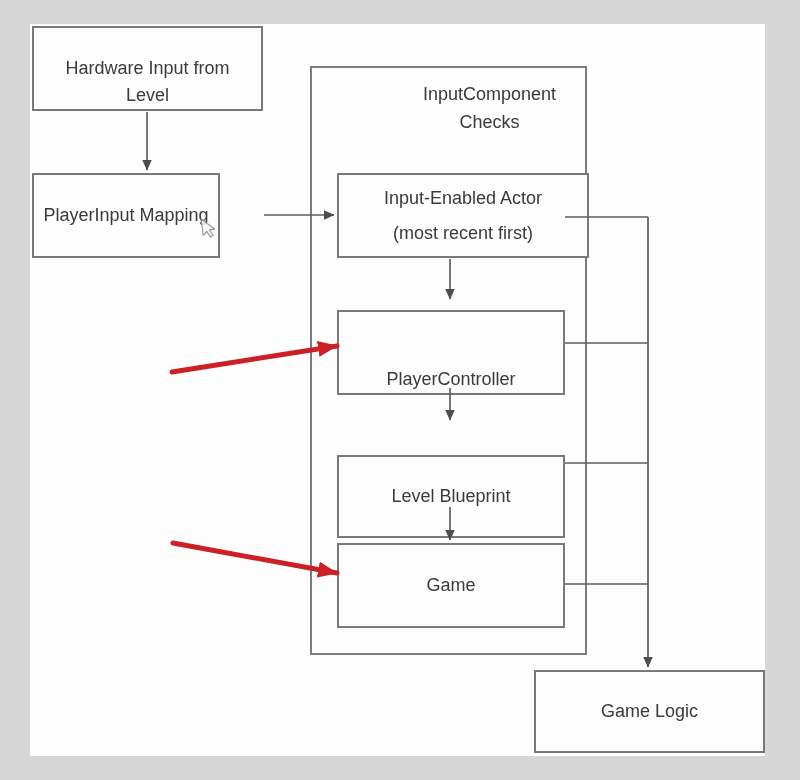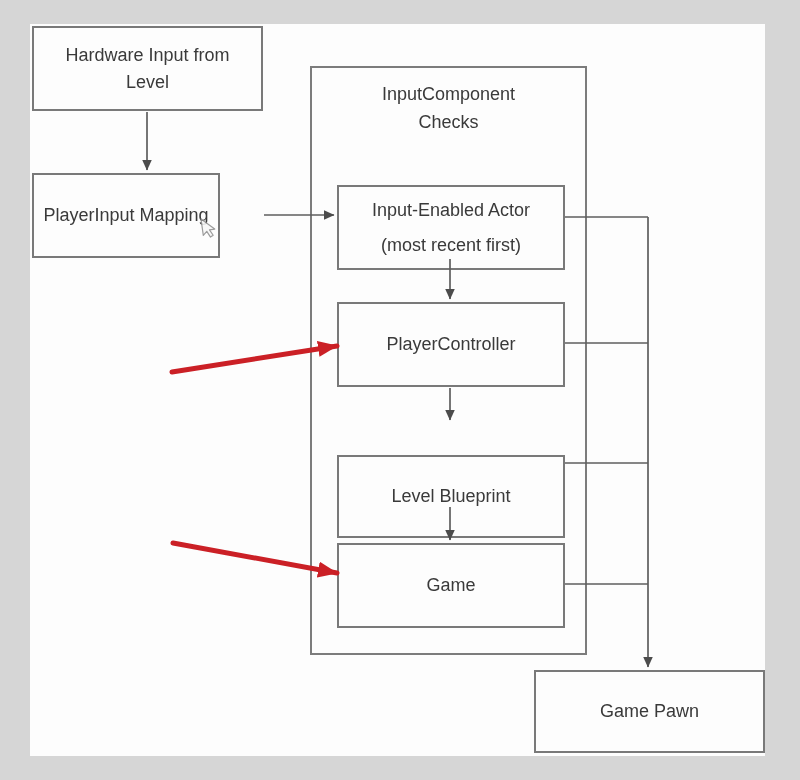--- a/index.html
+++ b/index.html
@@ -43,26 +43,26 @@
     border: 2px solid #7c7c7c;
     background: transparent;
   }
   .container-title {
     position: absolute;
     text-align: center;
     font-size: 18px;
     line-height: 28px;
     color: #3a3a3a;
   }
-  #node-hardware-input   { left: 32px;  top: 26px;  width: 231px; height: 85px; }
+  #node-hardware-input   { left: 32px;  top: 26px;  width: 231px; height: 85px; justify-content: flex-end; }
   #node-playerinput-map  { left: 32px;  top: 173px; width: 188px; height: 85px; }
   #container-inputcomponent { left: 310px; top: 66px; width: 277px; height: 589px; }
-  #container-inputcomponent-title { left: 310px; top: 80px; width: 277px; }
-  #node-input-enabled-actor { left: 337px; top: 185px; width: 228px; height: 85px; gap: 8px; }
-  #node-player-controller   { left: 337px; top: 302px; width: 228px; height: 85px; }
+  #container-inputcomponent-title { left: 310px; top: 80px; width: 277px; padding-left: 41px; }
+  #node-input-enabled-actor { left: 337px; top: 173px; width: 252px; height: 85px; gap: 8px; }
+  #node-player-controller   { left: 337px; top: 310px; width: 228px; height: 85px; justify-content: flex-end; }
   #node-level-blueprint     { left: 337px; top: 423px; width: 228px; height: 83px; margin-top: 32px; }
   #node-pawn                { left: 337px; top: 543px; width: 228px; height: 85px; }
   #node-game-logic          { left: 534px; top: 670px; width: 231px; height: 83px; }
   .overlay {
     position: absolute;
     left: 0; top: 0;
     width: 800px;
     height: 780px;
     pointer-events: none;
   }
@@ -99,21 +99,21 @@
 
   <div class="node" id="node-level-blueprint">
     <span>Level Blueprint</span>
   </div>
 
   <div class="node" id="node-pawn">
     <span>Game</span>
   </div>
 
   <div class="node" id="node-game-logic">
-    <span>Game Pawn</span>
+    <span>Game Logic</span>
   </div>
 
   <svg class="overlay" viewBox="0 0 800 780">
     <defs>
       <marker id="ah" markerUnits="userSpaceOnUse" markerWidth="12" markerHeight="11" refX="10.5" refY="5" orient="auto">
         <path d="M0,0 L11,5 L0,10 Z" fill="#4c4c4c"></path>
       </marker>
       <marker id="ahred" markerUnits="userSpaceOnUse" markerWidth="21" markerHeight="17" refX="19" refY="8" orient="auto">
         <path d="M0,0 L20,8 L0,16 Z" fill="#cb2026"></path>
       </marker>

